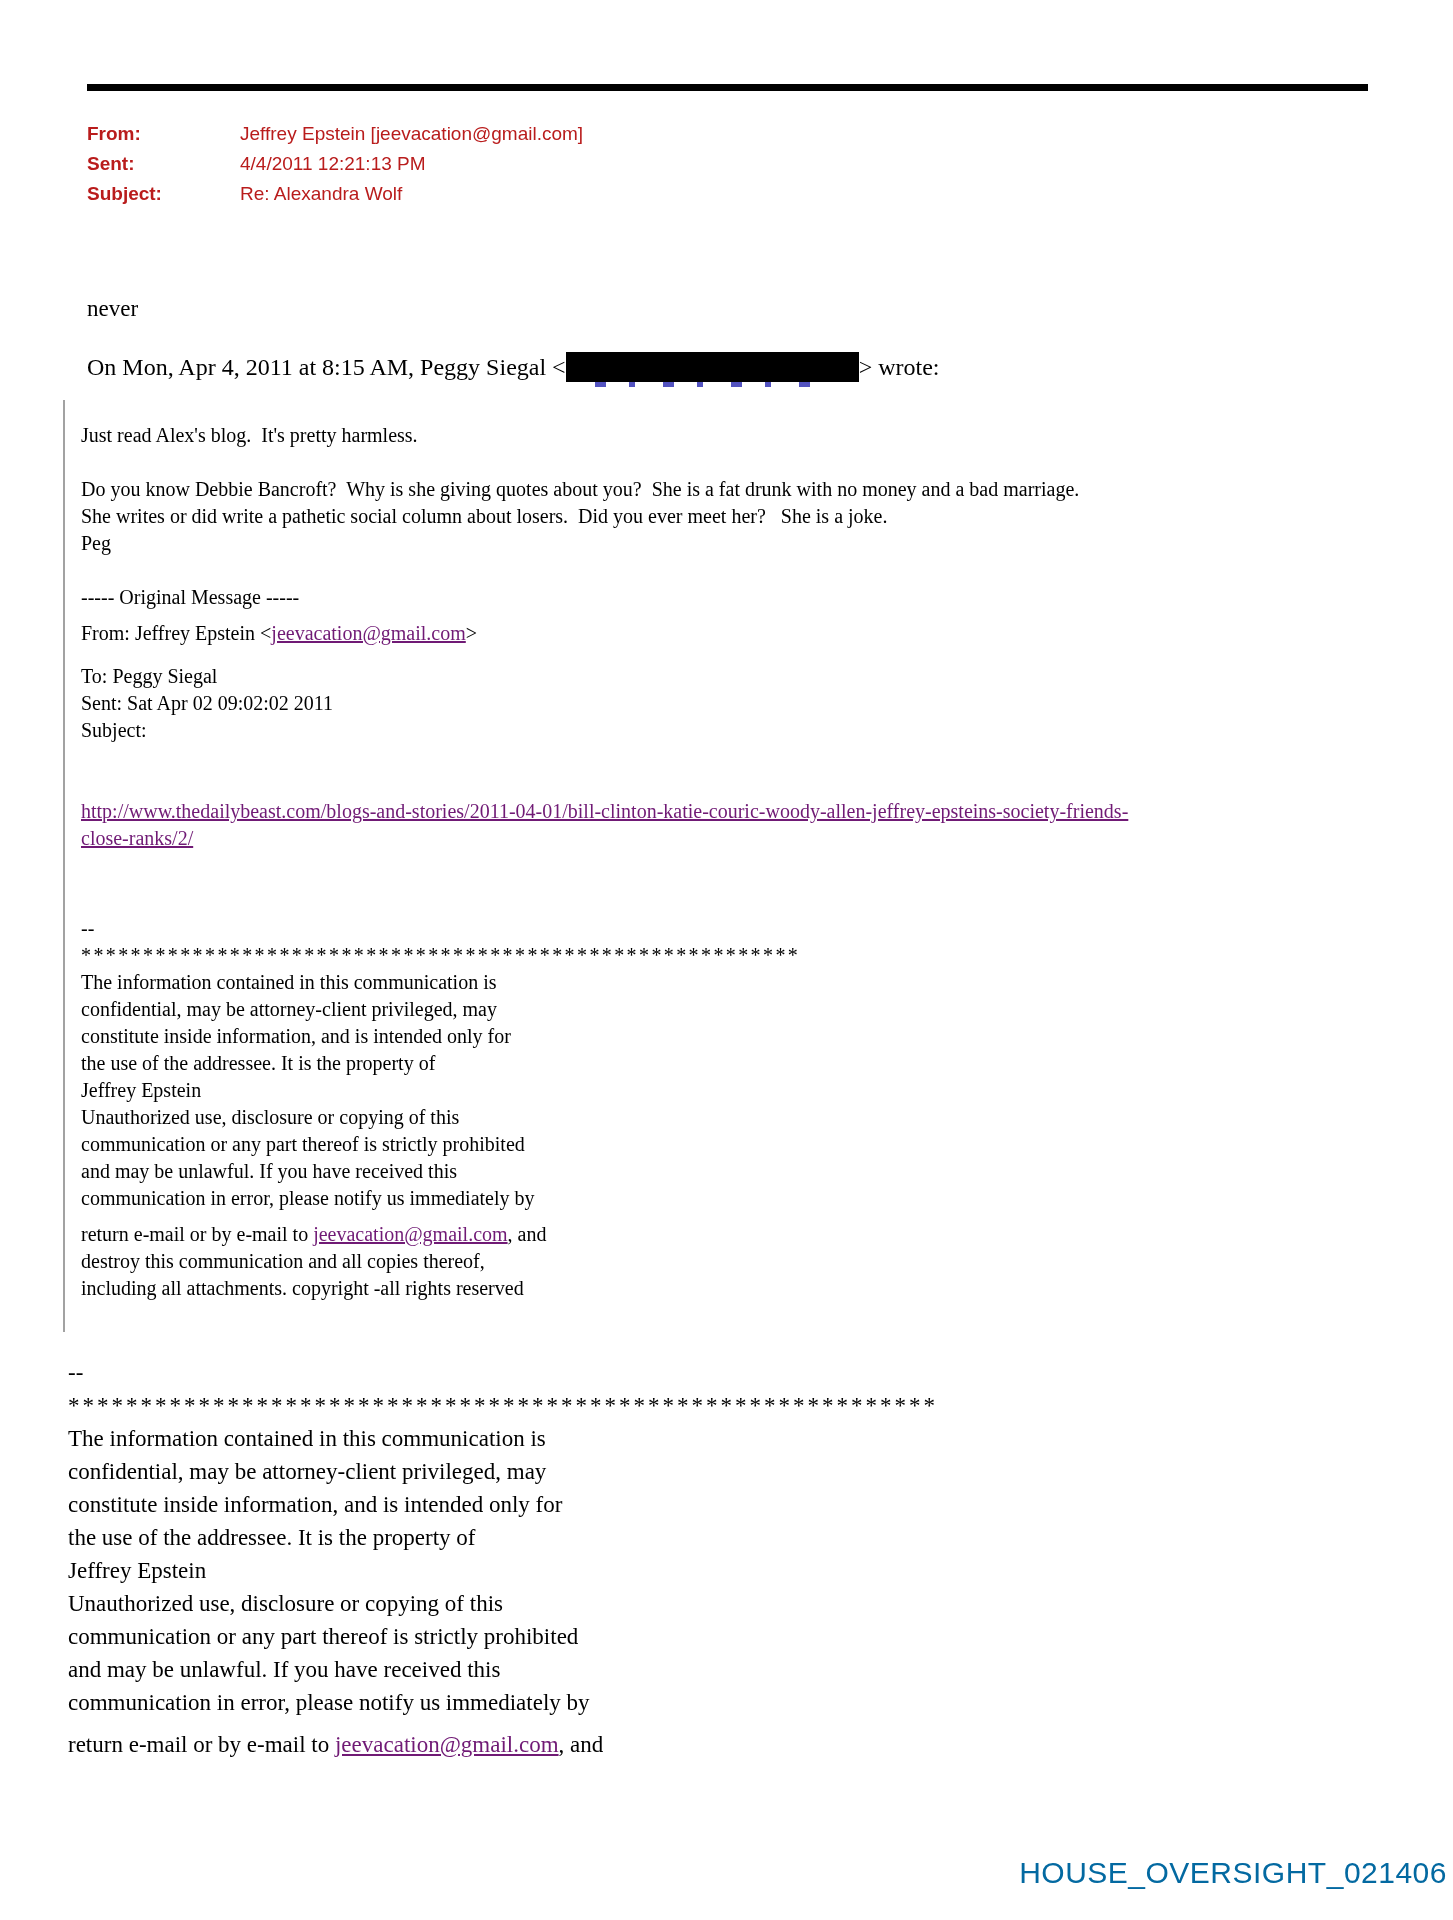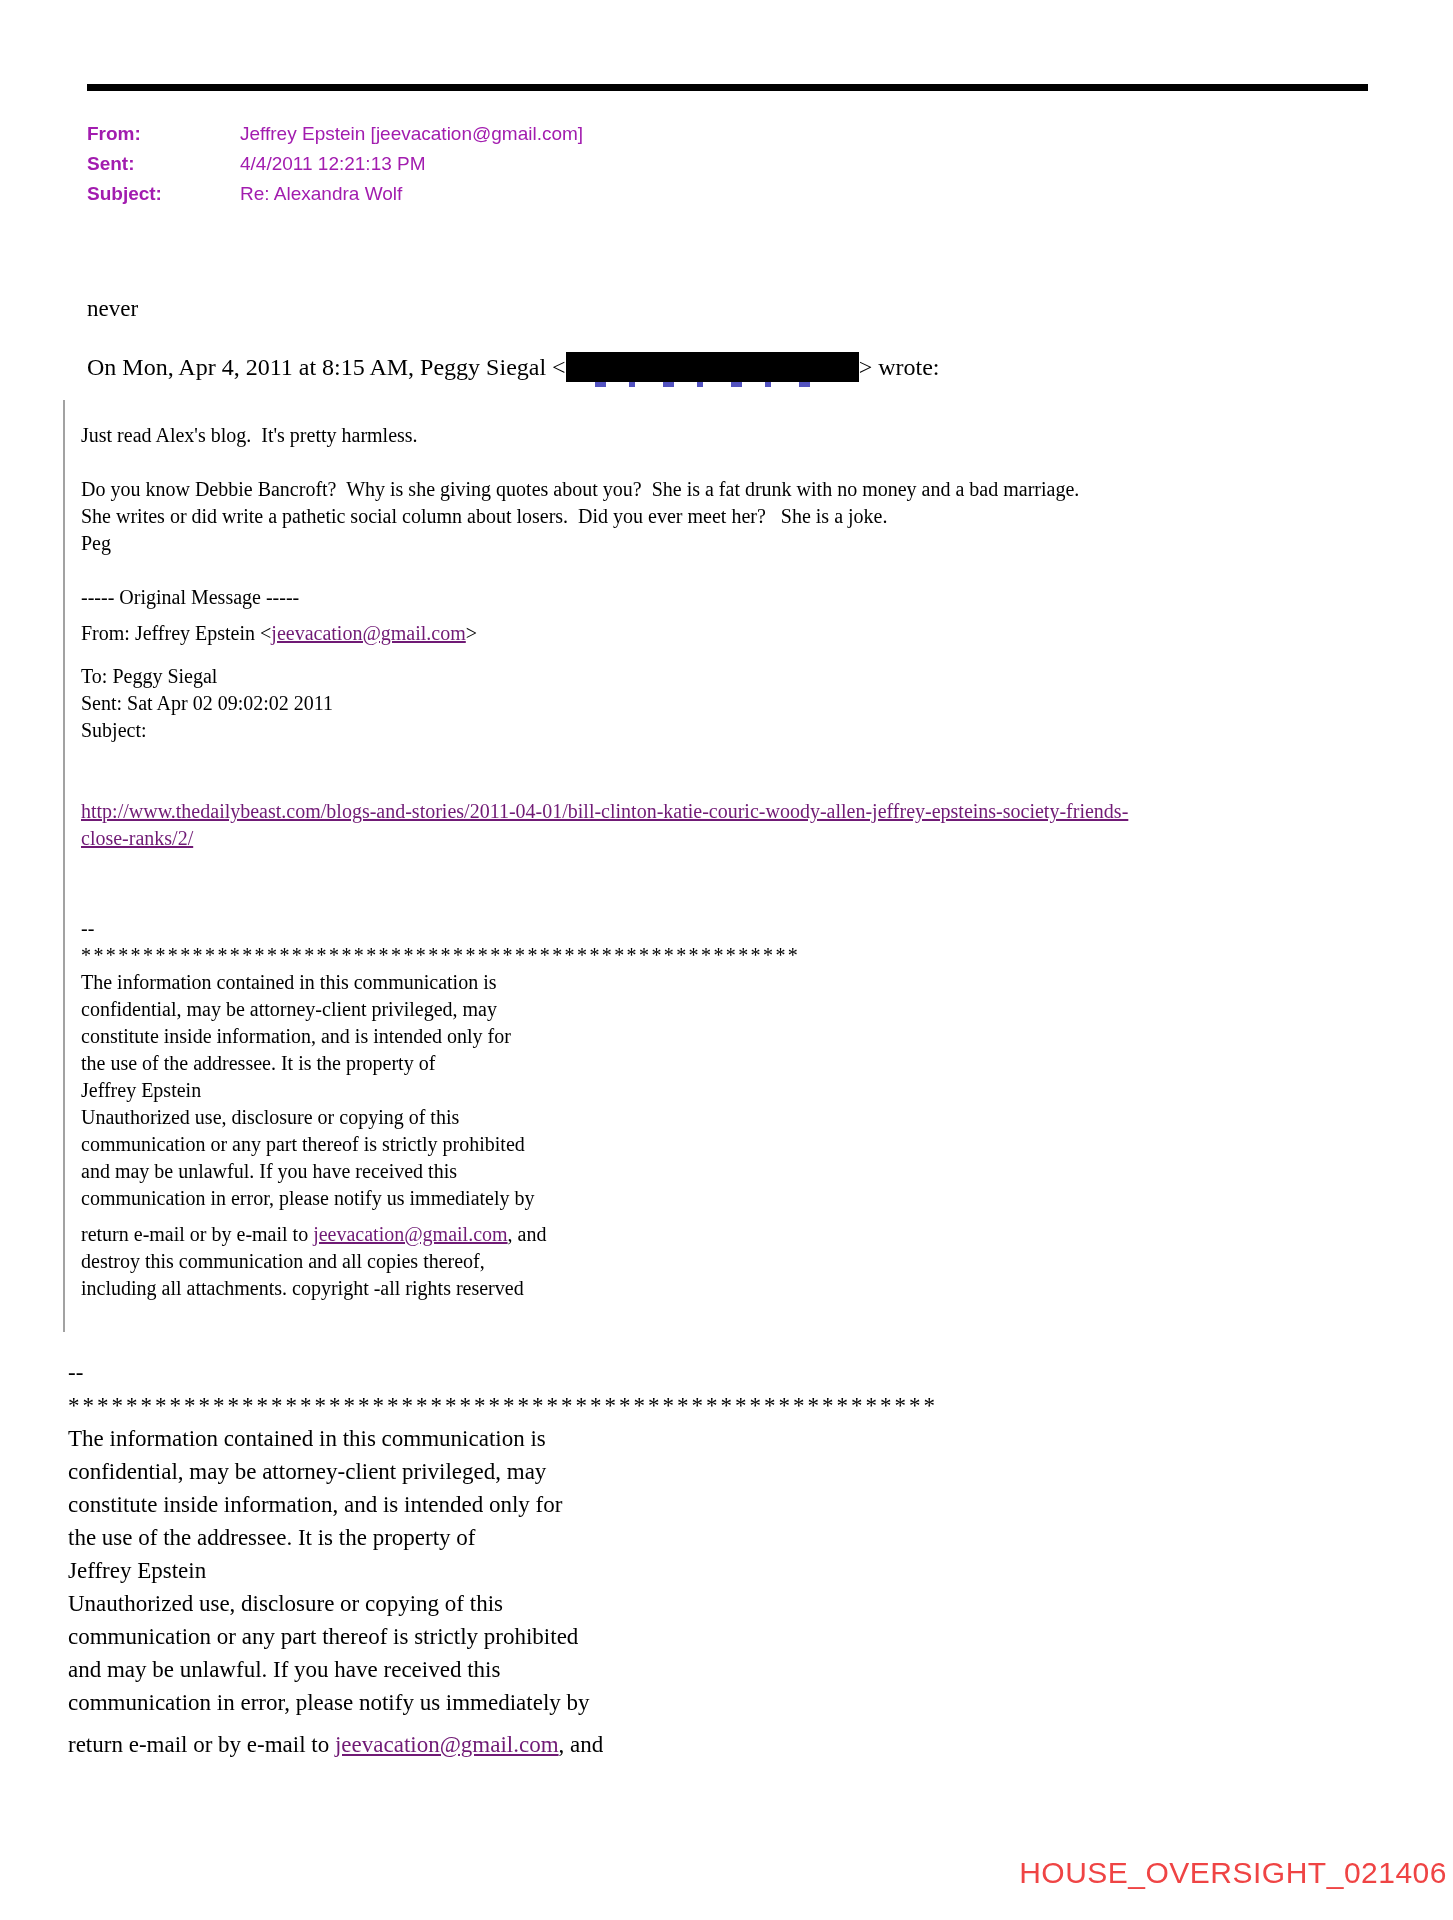--- a/index.html
+++ b/index.html
@@ -17,21 +17,21 @@
     left: 87px; top: 84px;
     width: 1281px; height: 7px;
     background: #000;
   }
   .header {
     position: absolute;
     left: 87px; top: 119px;
     font-family: "Liberation Sans", sans-serif;
     font-size: 19px;
     line-height: 30px;
-    color: #a21caf;
+    color: #b91c1c;
   }
   .header-row { display: flex; }
   .header-label { width: 153px; font-weight: bold; }
   .header-value { white-space: pre; }
   .redaction-box {
     display: inline-block;
     background: #000;
   }
   .to-redaction {
     width: 243px; height: 22px;
@@ -96,21 +96,21 @@
   }
   .stars-outer {
     letter-spacing: 3px;
     white-space: pre;
   }
   .bates-stamp {
     position: absolute;
     right: 6px; top: 1856px;
     font-family: "Liberation Sans", sans-serif;
     font-size: 30px;
-    color: #ef4444;
+    color: #0369a1;
     letter-spacing: 0.5px;
   }
 </style>
 </head>
 <body>
 
 <div class="page">
 
   <div class="top-rule"></div>
 

